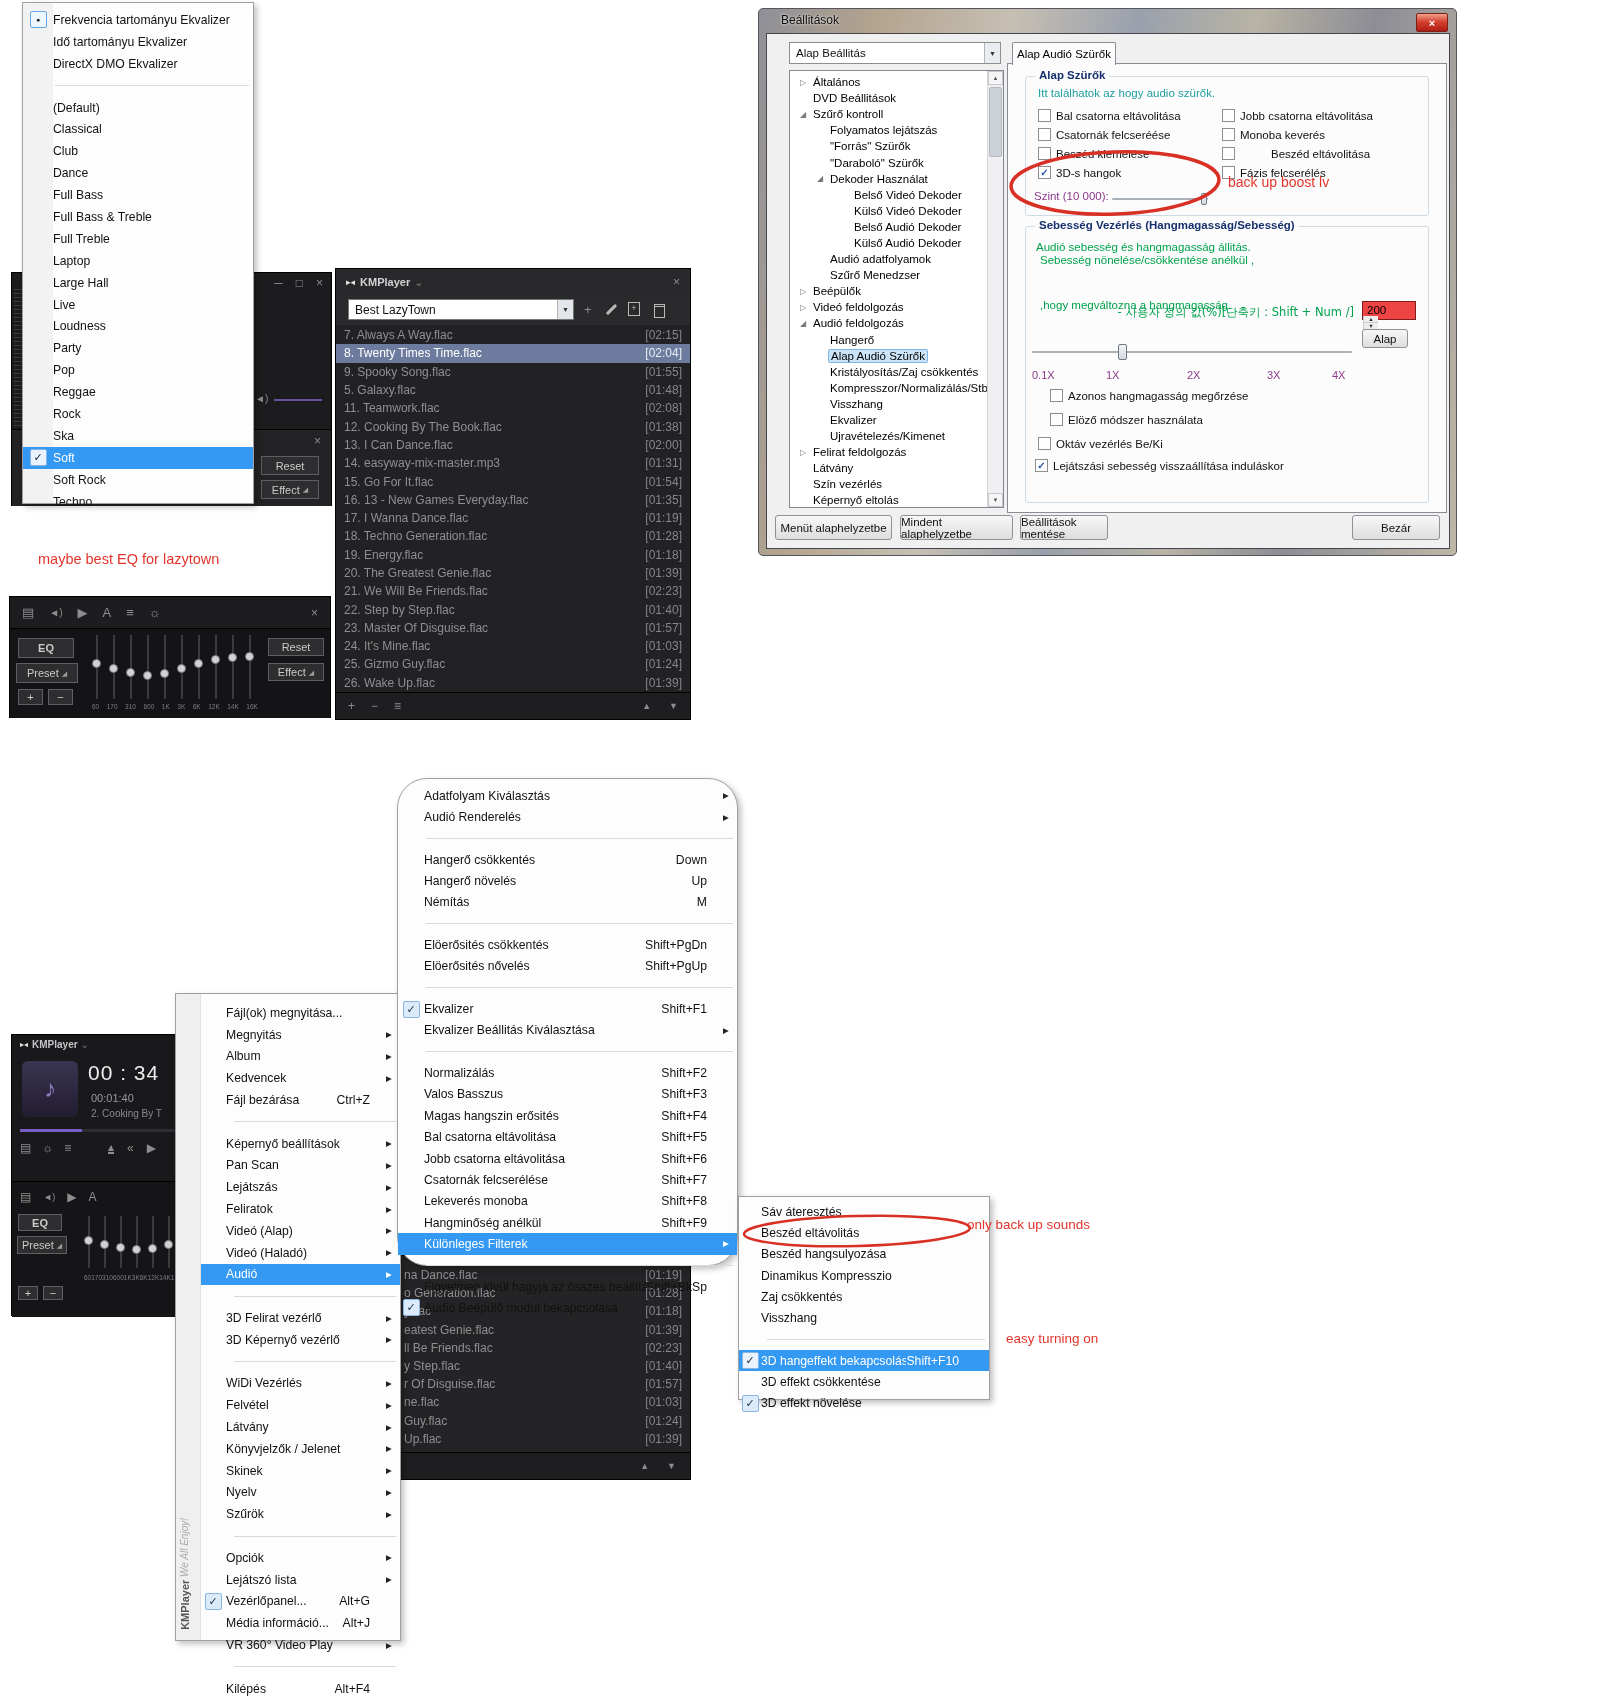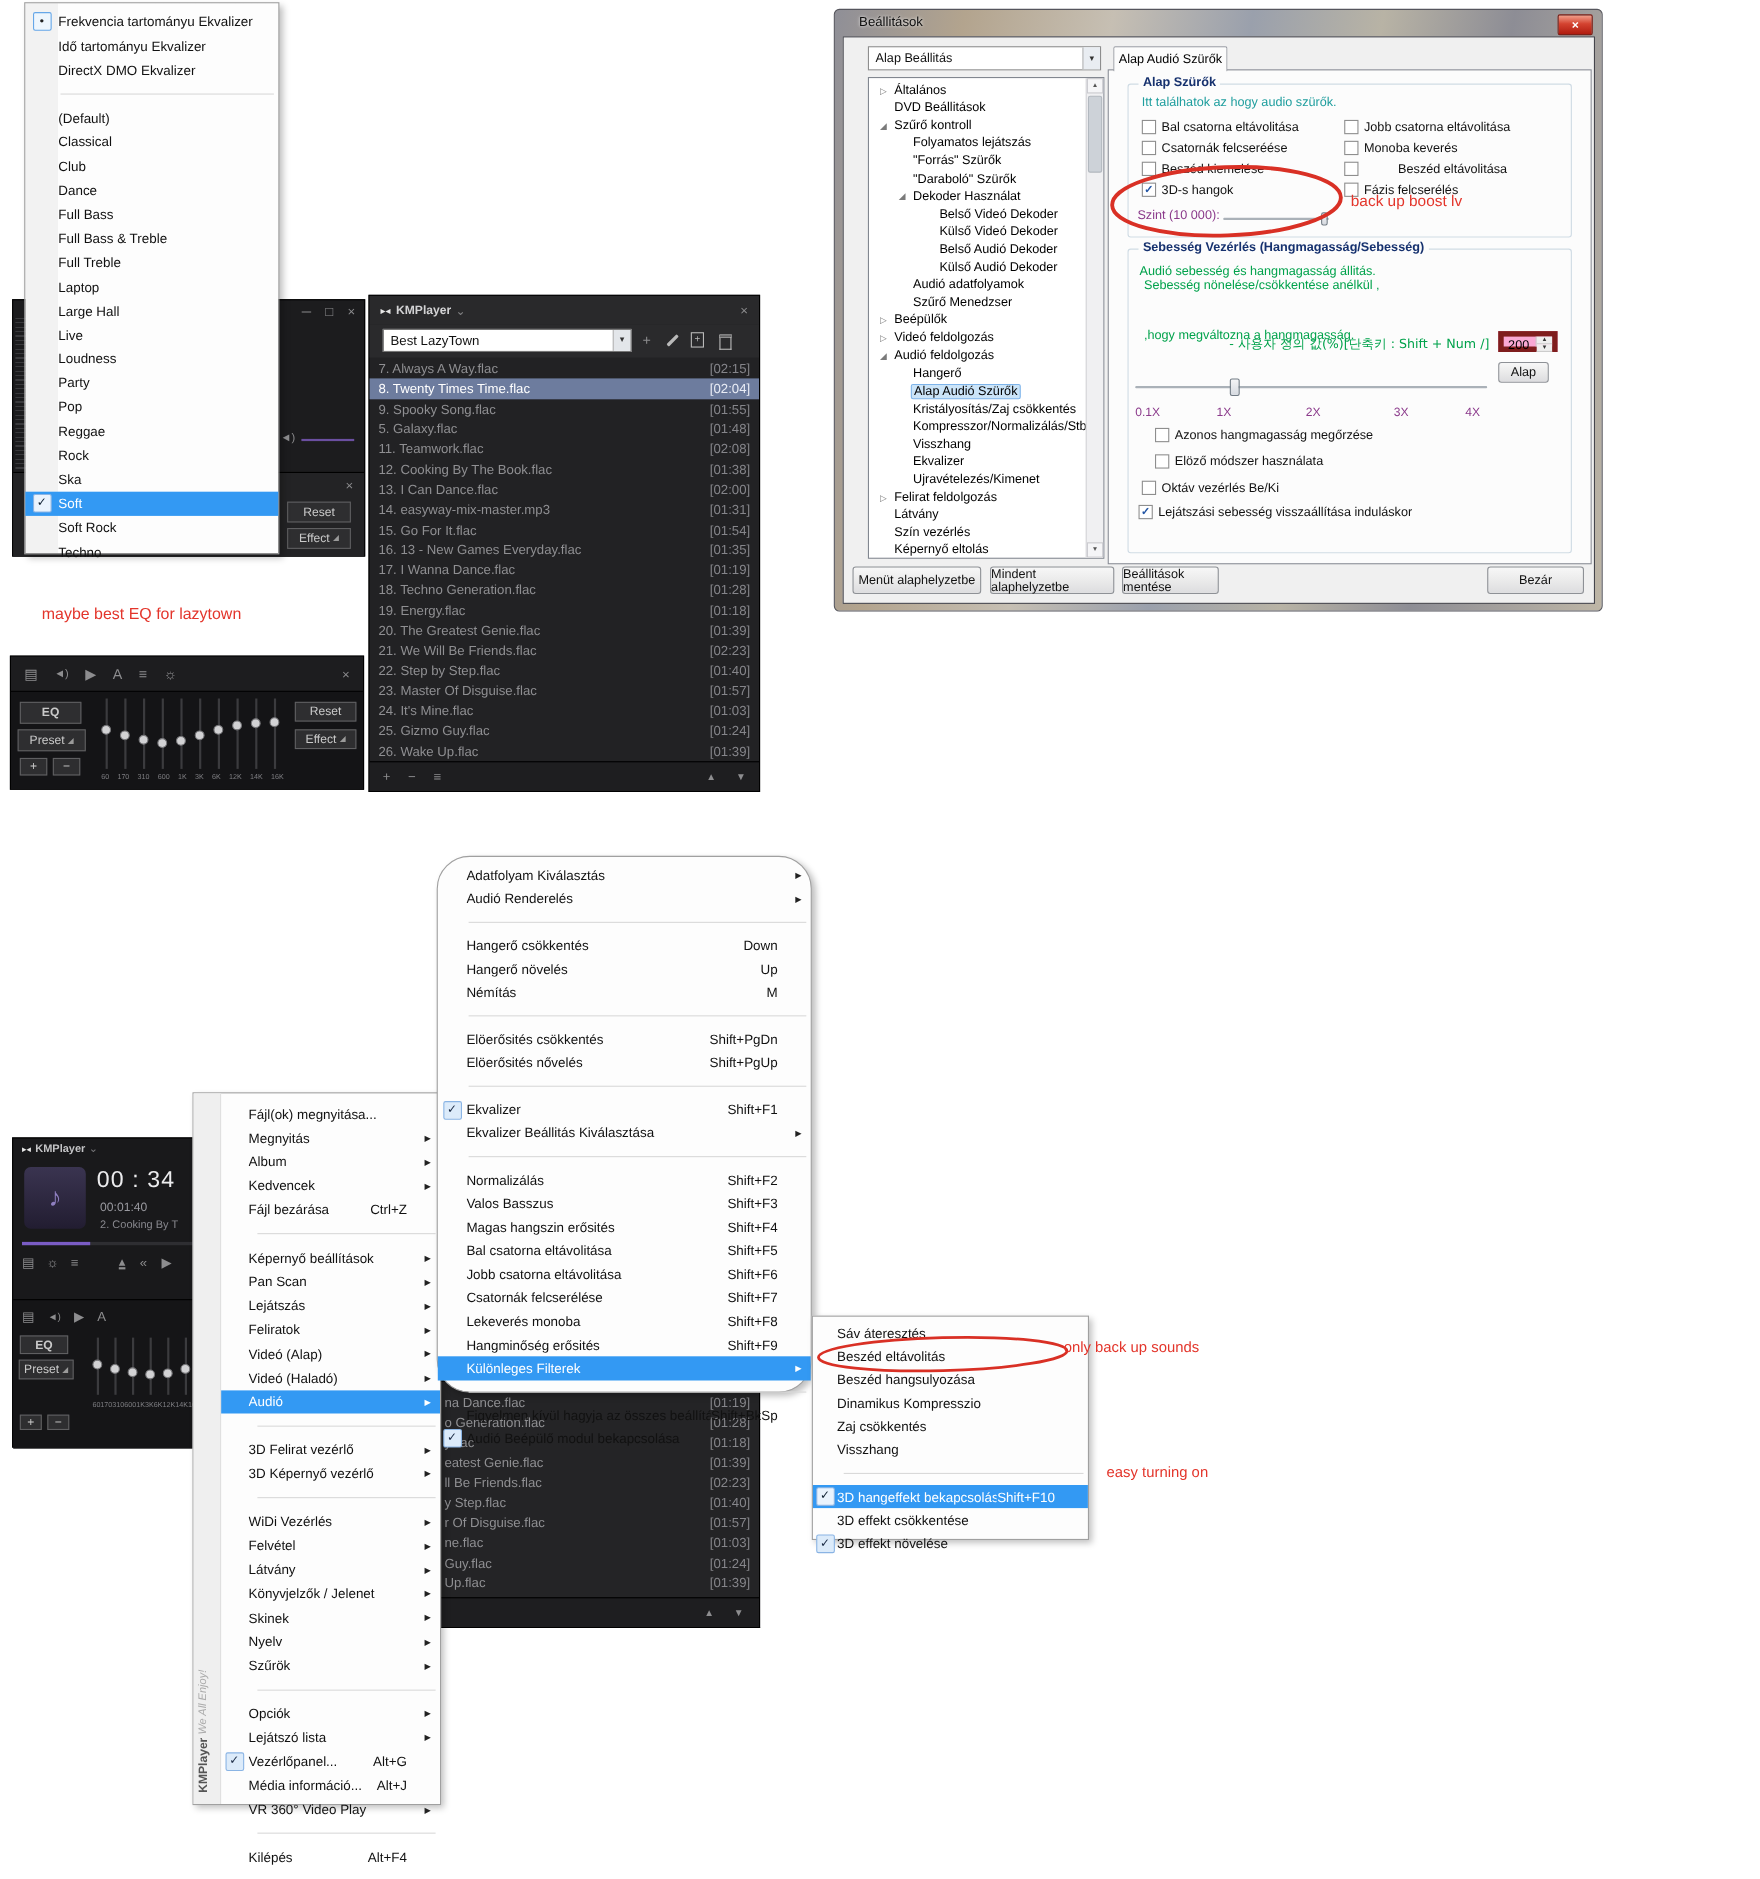--- a/index.html
+++ b/index.html
@@ -110,21 +110,21 @@
   .ti{display:flex;align-items:center;height:16.1px;font-size:11.5px;white-space:nowrap;}
   .ti .tg{width:13px;font-size:8px;color:#7a7a7a;flex:0 0 13px;}
   .ti.lv0{padding-left:10px;}
   .ti.lv1{padding-left:27px;}
   .ti.lv2{padding-left:51px;}
   .ti.has-sel .tl{background:#cbe4f8;border:1px solid #7eb4ea;border-radius:2px;padding:0 2px;margin-left:-2px;}
   .redtxt{color:#e3352b;font-size:14px;white-space:nowrap;}
   .tab{position:absolute;background:#fcfcfc;border:1px solid #898c95;border-bottom:none;
        border-radius:2px 2px 0 0;display:flex;align-items:center;justify-content:center;
        font-size:11.5px;z-index:3;}
-  .spin{position:absolute;background:#f9a8d4;border:5px solid #7f1d1d;display:flex;box-sizing:border-box;}
+  .spin{position:absolute;background:#ef4444;border:1px solid #7f1d1d;display:flex;box-sizing:border-box;flex-direction:column;}
   .spin .val{flex:1;font-size:11.5px;padding:2px 0 0 4px;}
   .spin .arrows{width:14px;border-left:1px solid #c9c9c9;display:flex;flex-direction:column;}
   .spin .arrows span{flex:1;font-size:5.5px;display:flex;align-items:center;justify-content:center;
        background:#eee;border-bottom:1px solid #ccc;color:#333;}
 </style>
 </head>
 <body>
 
 <div id="page">
 
@@ -1367,21 +1367,21 @@
 
       <div class="mi">
         <span class="mark"><span></span></span>
         <span class="lbl">Lekeverés monoba</span>
         <span class="sc">Shift+F8</span>
         <span class="arr"></span>
       </div>
 
       <div class="mi">
         <span class="mark"><span></span></span>
-        <span class="lbl">Hangminőség erősités</span>
+        <span class="lbl">Hangminőség anélkül</span>
         <span class="sc">Shift+F9</span>
         <span class="arr"></span>
       </div>
 
       <div class="mi hl">
         <span class="mark"><span></span></span>
         <span class="lbl">Különleges Filterek</span>
         <span class="sc"></span>
         <span class="arr">▶</span>
       </div>

